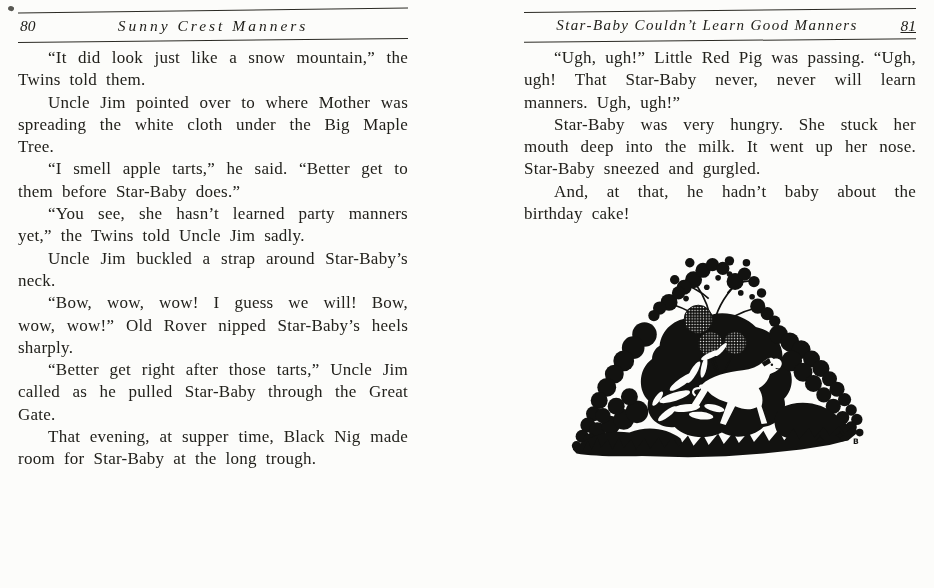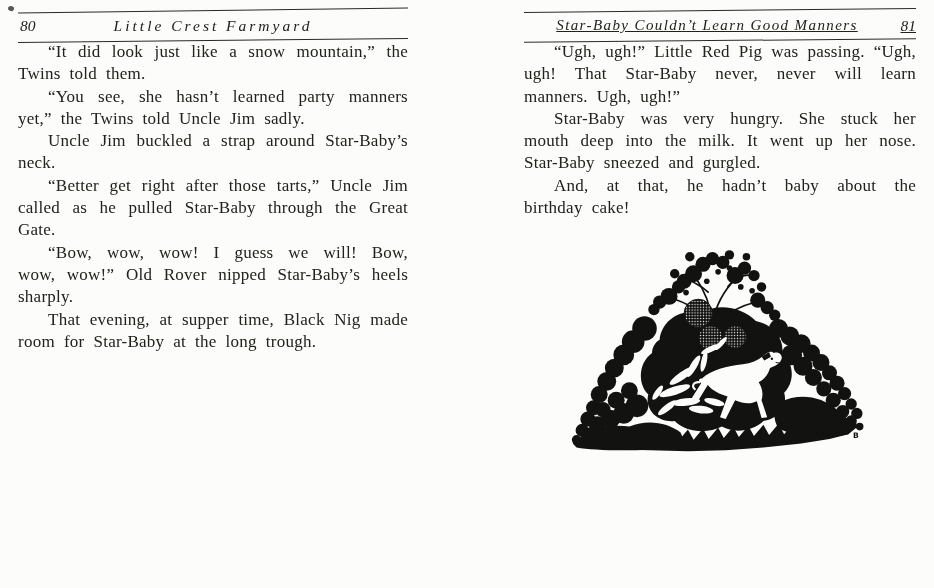--- a/index.html
+++ b/index.html
@@ -37,27 +37,27 @@
 
   .head-row {
     position: relative;
     height: 29px;
     display: flex; align-items: center; justify-content: center;
     font-style: italic;
     font-size: 15.5px;
   }
   .page-left .head-title { letter-spacing: 3px; }
   .page-right .head-row { font-size: 15px; padding-right: 26px; }
-  .page-right .head-title { letter-spacing: 1.4px; text-decoration: underline; }
+  .page-right .head-title { letter-spacing: 1.4px; }
   .pnum { position: absolute; top: 50%; transform: translateY(-50%); font-size: 15.5px; }
   .pnum-left  { left: 2px; }
   .pnum-right { right: 0; text-decoration: underline; }
 
   .body-text {
-    margin-top: 0;
+    margin-top: 6px;
     font-size: 17px;
     line-height: 22.3px;
     text-align: justify;
     word-spacing: 4.5px;
     letter-spacing: 0.25px;
   }
   .body-text p { margin: 0; text-indent: 30px; }
 
   .illustration {
     margin-top: 30px;
@@ -68,30 +68,32 @@
 </head>
 <body>
 
 <div class="spread">
   <div class="speck"></div>
 
   <div class="page page-left">
     <div class="rule rule-top"></div>
     <div class="head-row">
       <span class="pnum pnum-left">80</span>
-      <span class="head-title">Little Crest Farmyard</span>
+      <span class="head-title">Sunny Crest Manners</span>
     </div>
     <div class="rule rule-bottom"></div>
 
     <div class="body-text">
       <p>“It did look just like a snow mountain,” the Twins told them.</p>
+      <p>Uncle Jim pointed over to where Mother was spreading the white cloth under the Big Maple Tree.</p>
+      <p>“I smell apple tarts,” he said.  “Better get to them before Star-Baby does.”</p>
       <p>“You see, she hasn’t learned party manners yet,” the Twins told Uncle Jim sadly.</p>
       <p>Uncle Jim buckled a strap around Star-Baby’s neck.</p>
+      <p>“Bow, wow, wow!  I guess we will!  Bow, wow, wow!”  Old Rover nipped Star-Baby’s heels sharply.</p>
       <p>“Better get right after those tarts,” Uncle Jim called as he pulled Star-Baby through the Great Gate.</p>
-      <p>“Bow, wow, wow!  I guess we will!  Bow, wow, wow!”  Old Rover nipped Star-Baby’s heels sharply.</p>
       <p>That evening, at supper time, Black Nig made room for Star-Baby at the long trough.</p>
     </div>
   </div>
 
   <div class="page page-right">
     <div class="rule rule-top"></div>
     <div class="head-row">
       <span class="head-title">Star-Baby Couldn’t Learn Good Manners</span>
       <span class="pnum pnum-right">81</span>
     </div>

